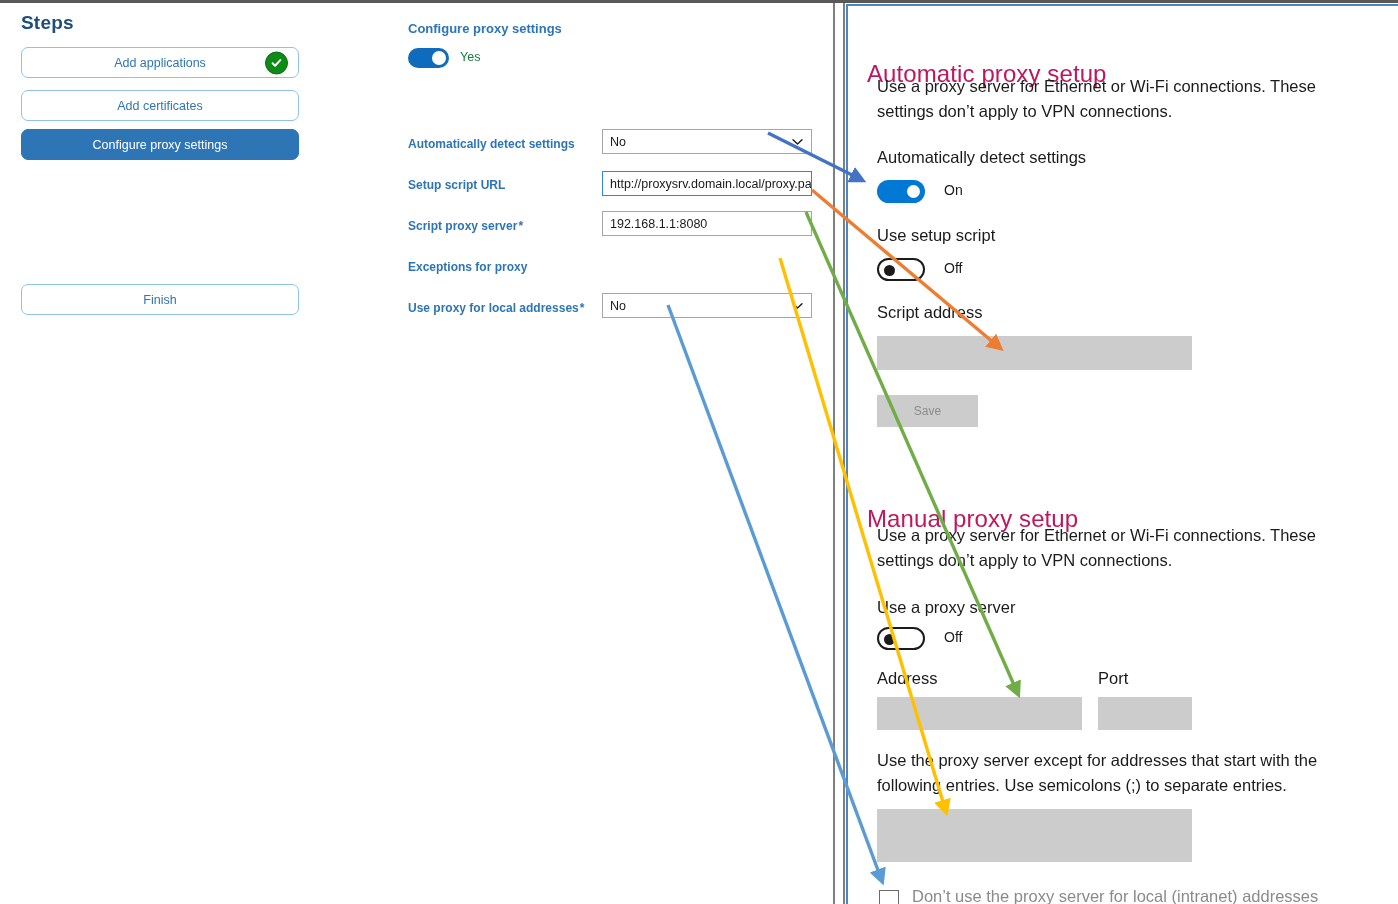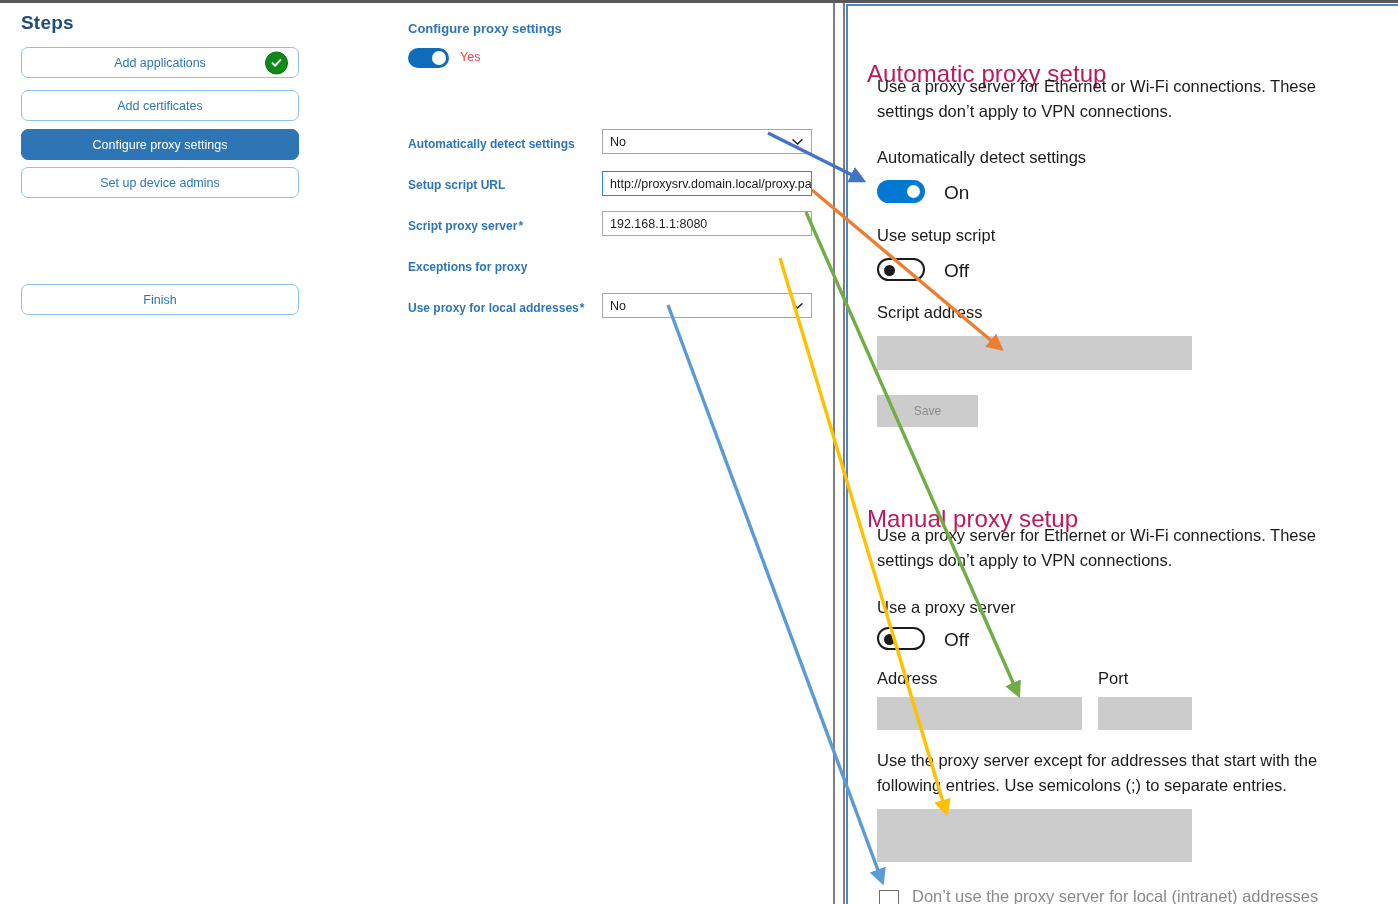--- a/index.html
+++ b/index.html
@@ -46,21 +46,21 @@
   
   .form-panel{position:absolute;left:395px;top:3px;width:440px;height:330px;}
   .form-title{
     position:absolute;left:13px;top:18px;
     font-size:13px;font-weight:bold;color:#2E75B6;
   }
   
   .tgl{position:absolute;width:41px;height:20px;border-radius:10px;}
   .tgl.on{background:#0F6CBD;}
   .tgl.on .knob{position:absolute;right:3px;top:3px;width:14px;height:14px;border-radius:50%;background:#ffffff;}
-  .tgl-label{position:absolute;font-size:12.5px;color:#ef4444;}
+  .tgl-label{position:absolute;font-size:12.5px;color:#15803d;}
 
   .f-label{
     position:absolute;left:13px;
     font-size:12px;font-weight:bold;color:#2E75B6;
     white-space:nowrap;
   }
   .f-label .req{color:#2E75B6;font-weight:bold;}
   .f-ctrl{
     position:absolute;left:207px;width:210px;height:25px;
     border:1px solid #A6A6A6;background:#ffffff;box-sizing:border-box;
@@ -96,21 +96,21 @@
     font-size:16.5px;color:#1b1b1b;line-height:25px;
   }
   .w-lbl{position:absolute;left:29px;font-size:16.5px;color:#1b1b1b;}
   .w-lbl.dim{color:#8a8a8a;}
   
   .wtgl{position:absolute;width:48px;height:23px;border-radius:12px;box-sizing:border-box;}
   .wtgl.on{background:#0078D4;}
   .wtgl.on .k{position:absolute;right:5px;top:5px;width:13px;height:13px;border-radius:50%;background:#fff;}
   .wtgl.off{background:#ffffff;border:2px solid #1b1b1b;}
   .wtgl.off .k{position:absolute;left:5px;top:5px;width:11px;height:11px;border-radius:50%;background:#1b1b1b;}
-  .wtgl-state{position:absolute;font-size:19px;color:#1b1b1b;}
+  .wtgl-state{position:absolute;font-size:14px;color:#1b1b1b;}
 
   .gbox{position:absolute;background:#CCCCCC;}
   .gbtn{
     position:absolute;background:#CCCCCC;
     display:flex;align-items:center;justify-content:center;
     font-size:12px;color:#8c8c8c;
   }
   .wcheck{
     position:absolute;width:20px;height:20px;
     border:1.8px solid #6b6b6b;background:#fff;box-sizing:border-box;
@@ -141,23 +141,20 @@
     </div>
 
     <div class="step-btn" style="top:87px">
       <span>Add certificates</span>
     </div>
 
     <div class="step-btn active" style="top:126px">
       <span>Configure proxy settings</span>
     </div>
 
-    <div class="step-btn" style="top:164px">
-      <span>Set up device admins</span>
-    </div>
 
 
 
     <div class="step-btn" style="top:281px">
       <span>Finish</span>
     </div>
   </div>
 
   <div class="form-panel">
     <div class="form-title">Configure proxy settings</div>

